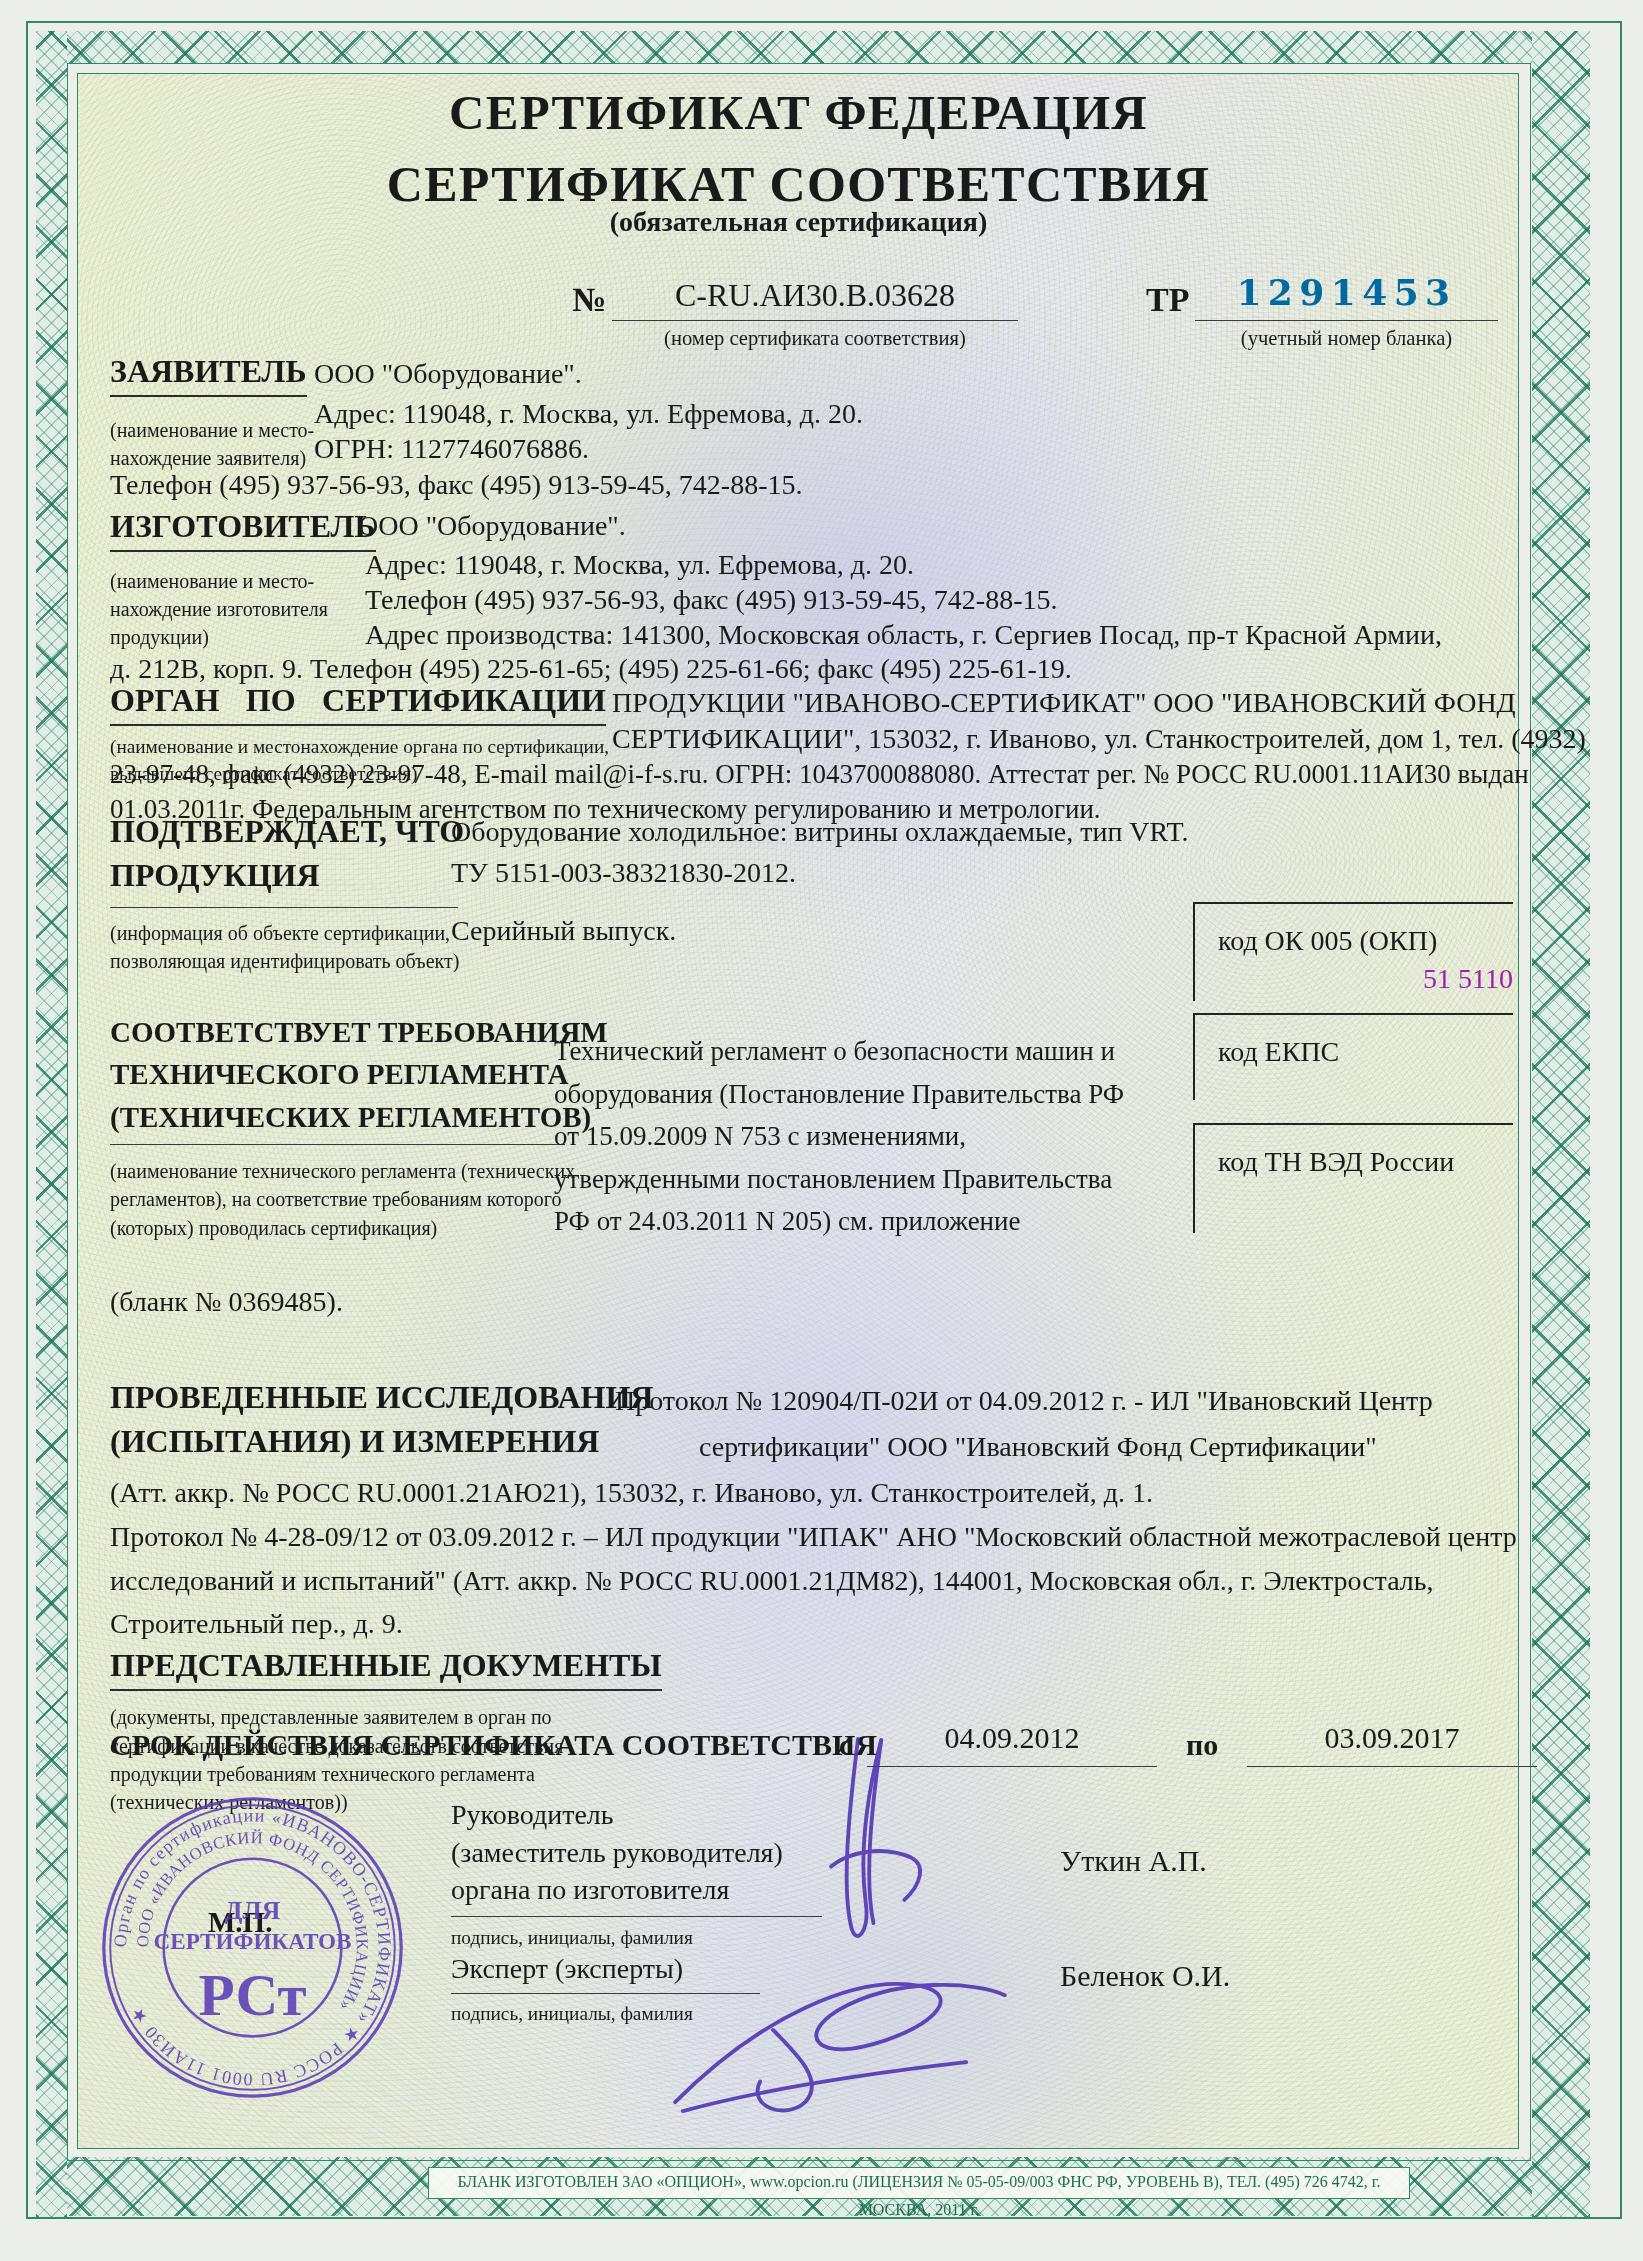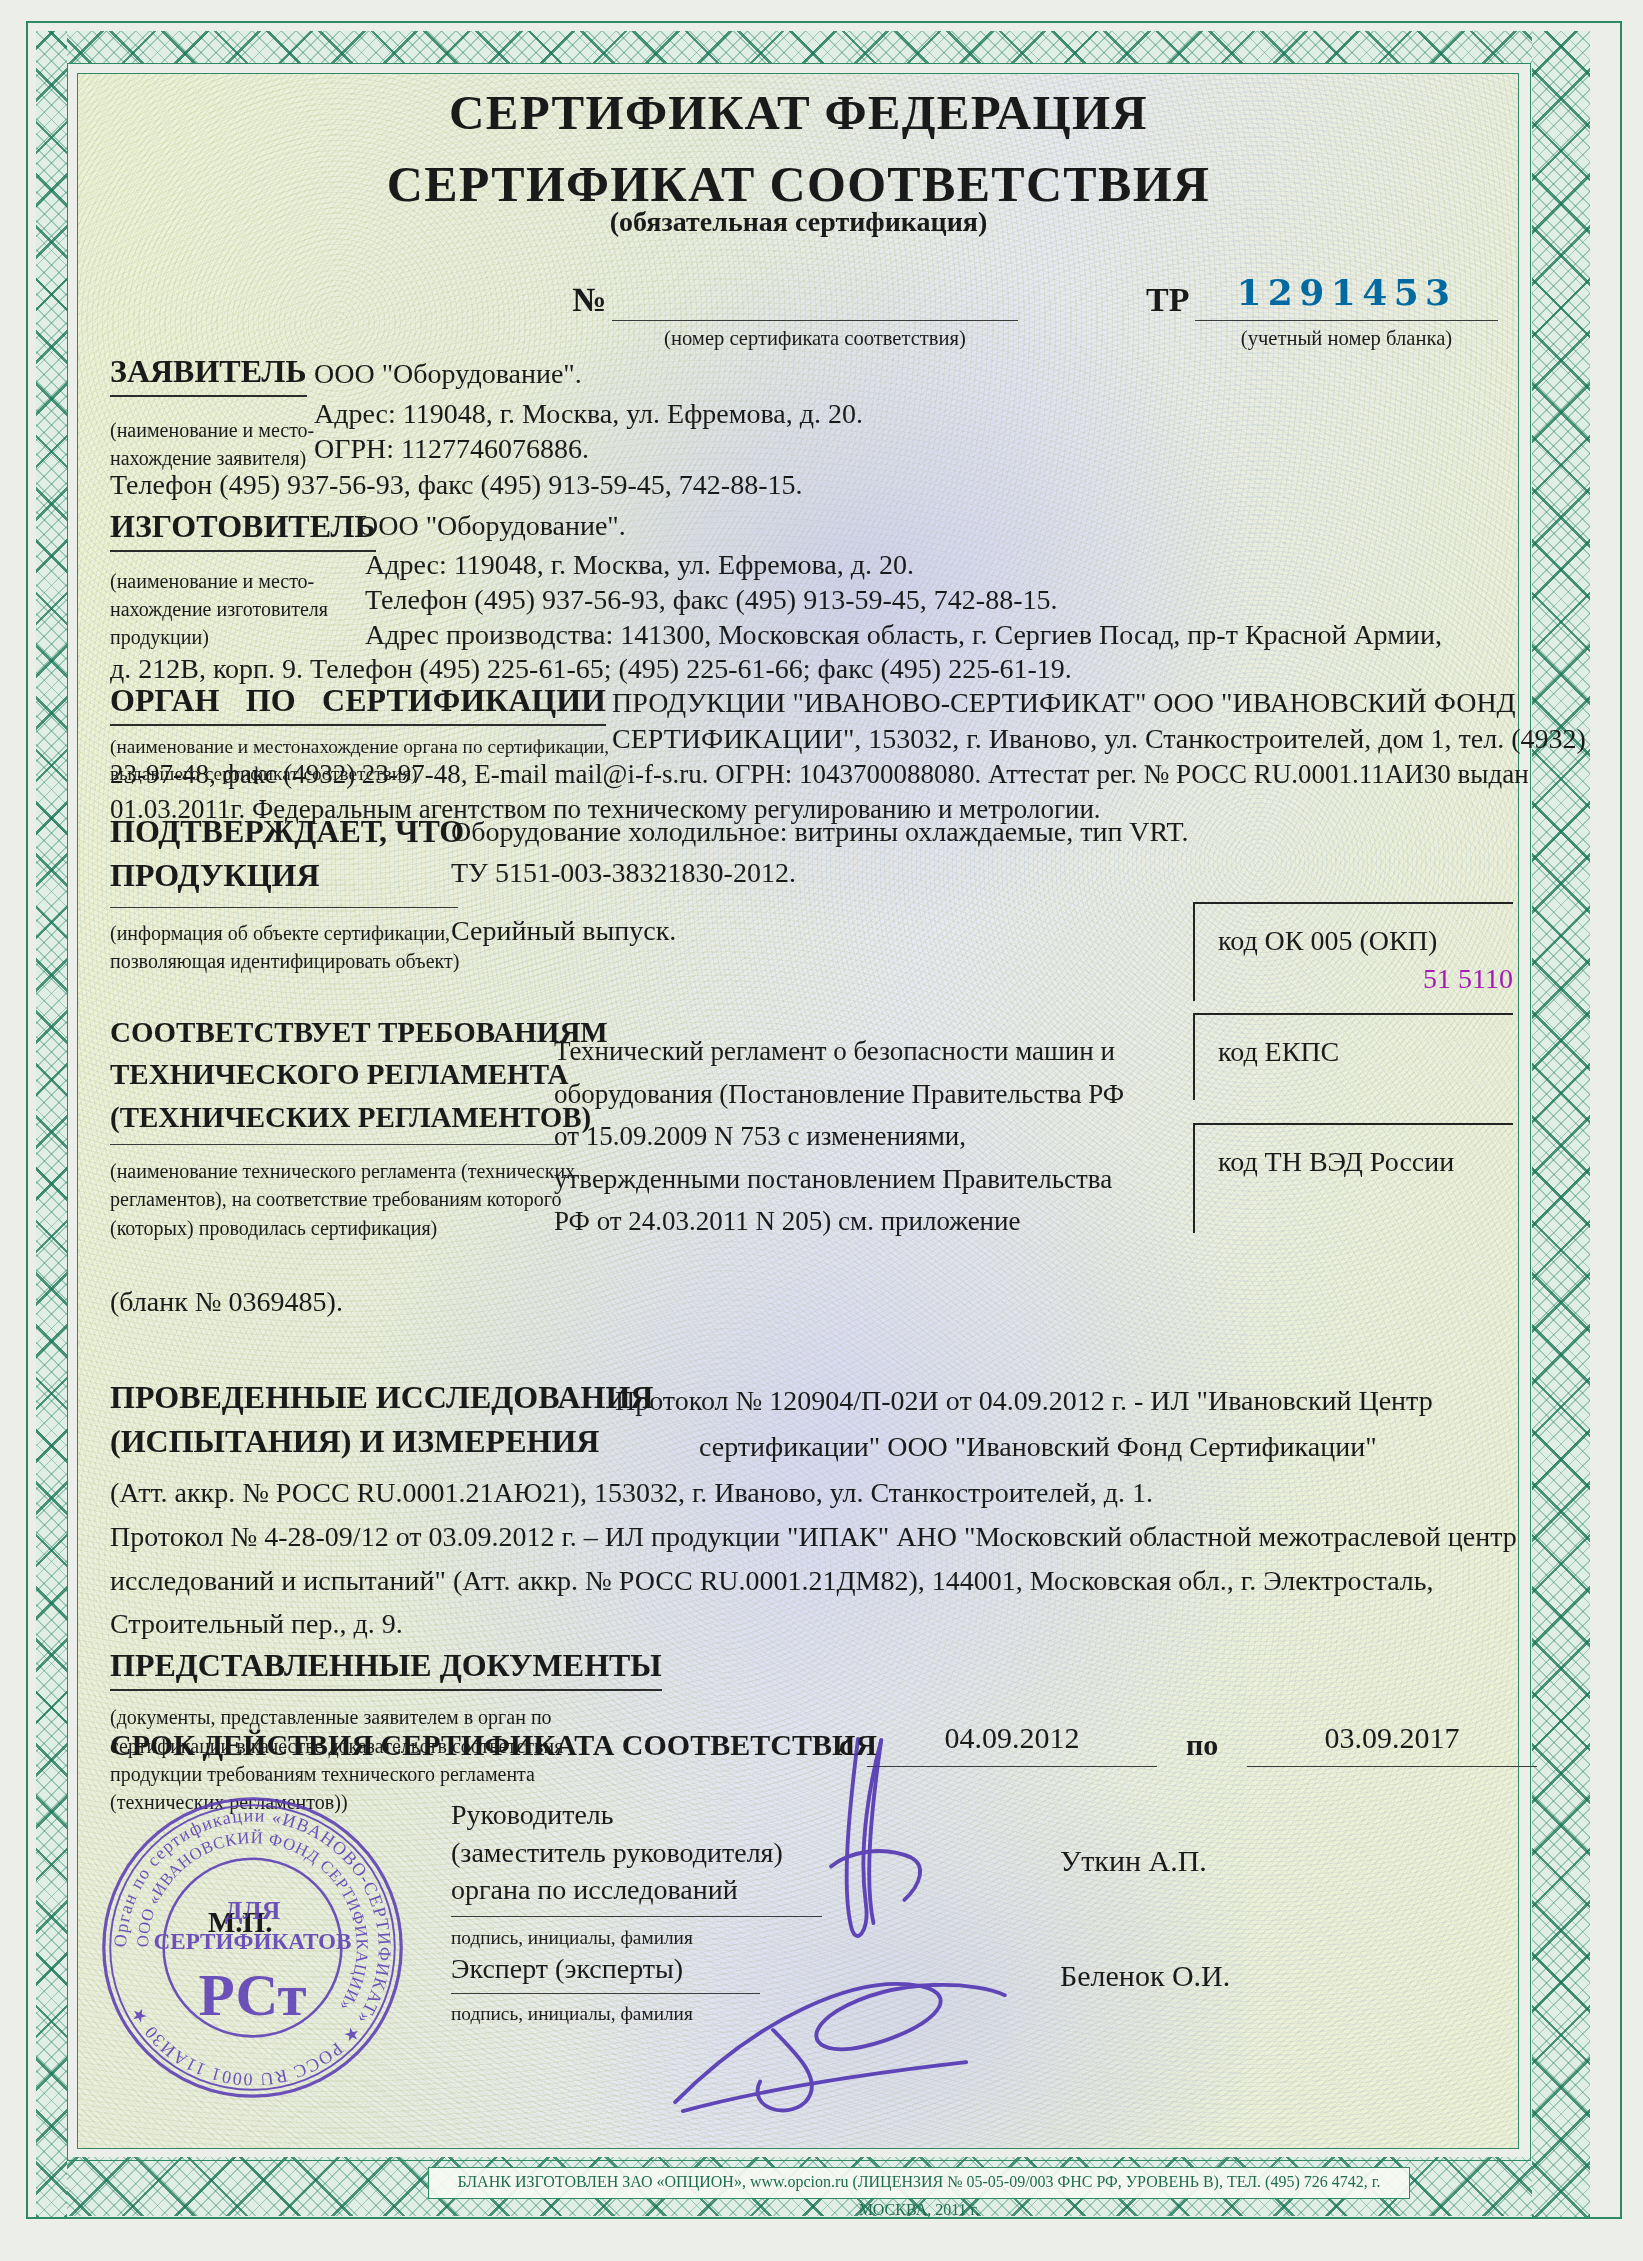--- a/index.html
+++ b/index.html
@@ -49,20 +49,21 @@
   <div class="band" style="left:36px;top:31px;width:31px;height:2186px;"></div>
   <div class="band" style="left:1532px;top:31px;width:58px;height:2186px;"></div>
   <div class="innerframe" style="left:67px;top:63px;width:1462px;height:2096px;"></div>
   <div class="innerframe2" style="left:77px;top:73px;width:1440px;height:2074px;"></div>
 
   <div class="t b c" style="left:77px;top:84px;width:1443px;font-size:49px;letter-spacing:1.3px;">СЕРТИФИКАТ ФЕДЕРАЦИЯ</div>
   <div class="t b c" style="left:77px;top:155px;width:1443px;font-size:50px;letter-spacing:1.3px;">СЕРТИФИКАТ СООТВЕТСТВИЯ</div>
   <div class="t b c" style="left:77px;top:206px;width:1443px;font-size:28px;">(обязательная сертификация)</div>
 
   <div class="t b" style="left:572px;top:281px;font-size:34px;">№</div>
+  <div class="t c" style="left:612px;top:277px;width:406px;font-size:32px;">C-RU.АИ30.В.03628</div>
   <div class="line" style="left:612px;top:320px;width:406px;"></div>
   <div class="t c" style="left:612px;top:327px;width:406px;font-size:20.6px;">(номер сертификата соответствия)</div>
 
   <div class="t b" style="left:1146px;top:281px;font-size:34px;">ТР</div>
   <div class="t b c red" style="left:1195px;top:271px;width:303px;font-size:36px;letter-spacing:6.4px;font-family:'DejaVu Serif',serif;">1291453</div>
   <div class="line" style="left:1195px;top:320px;width:303px;"></div>
   <div class="t c" style="left:1195px;top:327px;width:303px;font-size:20.6px;">(учетный номер бланка)</div>
 
   <div class="t b ul" style="left:110px;top:353px;font-size:32px;">ЗАЯВИТЕЛЬ</div>
   <div class="t" style="left:110px;top:419px;font-size:20px;">(наименование и место-</div>
@@ -142,21 +143,21 @@
   <div class="t b" style="left:110px;top:1728px;font-size:30px;">СРОК ДЕЙСТВИЯ СЕРТИФИКАТА СООТВЕТСТВИЯ</div>
   <div class="t b" style="left:839px;top:1728px;font-size:30px;">с</div>
   <div class="t c" style="left:870px;top:1721px;width:284px;font-size:30px;">04.09.2012</div>
   <div class="line" style="left:867px;top:1766px;width:290px;"></div>
   <div class="t b" style="left:1186px;top:1728px;font-size:30px;">по</div>
   <div class="t c" style="left:1247px;top:1721px;width:290px;font-size:30px;">03.09.2017</div>
   <div class="line" style="left:1247px;top:1766px;width:290px;"></div>
 
   <div class="t" style="left:451px;top:1799px;font-size:28px;">Руководитель</div>
   <div class="t" style="left:451px;top:1837px;font-size:28px;">(заместитель руководителя)</div>
-  <div class="t" style="left:451px;top:1874px;font-size:28px;">органа по исследований</div>
+  <div class="t" style="left:451px;top:1874px;font-size:28px;">органа по изготовителя</div>
   <div class="line" style="left:451px;top:1916px;width:371px;border-top-width:1.3px;"></div>
   <div class="t" style="left:451px;top:1927px;font-size:19.3px;">подпись, инициалы, фамилия</div>
   <div class="t" style="left:1060px;top:1844px;font-size:30px;">Уткин А.П.</div>
   <div class="t" style="left:451px;top:1953px;font-size:28px;">Эксперт (эксперты)</div>
   <div class="line" style="left:451px;top:1993px;width:309px;border-top-width:1.3px;"></div>
   <div class="t" style="left:451px;top:2003px;font-size:19.3px;">подпись, инициалы, фамилия</div>
   <div class="t" style="left:1060px;top:1959px;font-size:30px;">Беленок О.И.</div>
   <div class="t b" style="left:208px;top:1906px;font-size:29px;z-index:4;">М.П.</div>
 
   <svg style="position:absolute;left:98px;top:1793px;z-index:5;opacity:.88;" width="309" height="309" viewBox="0 0 480 480">

